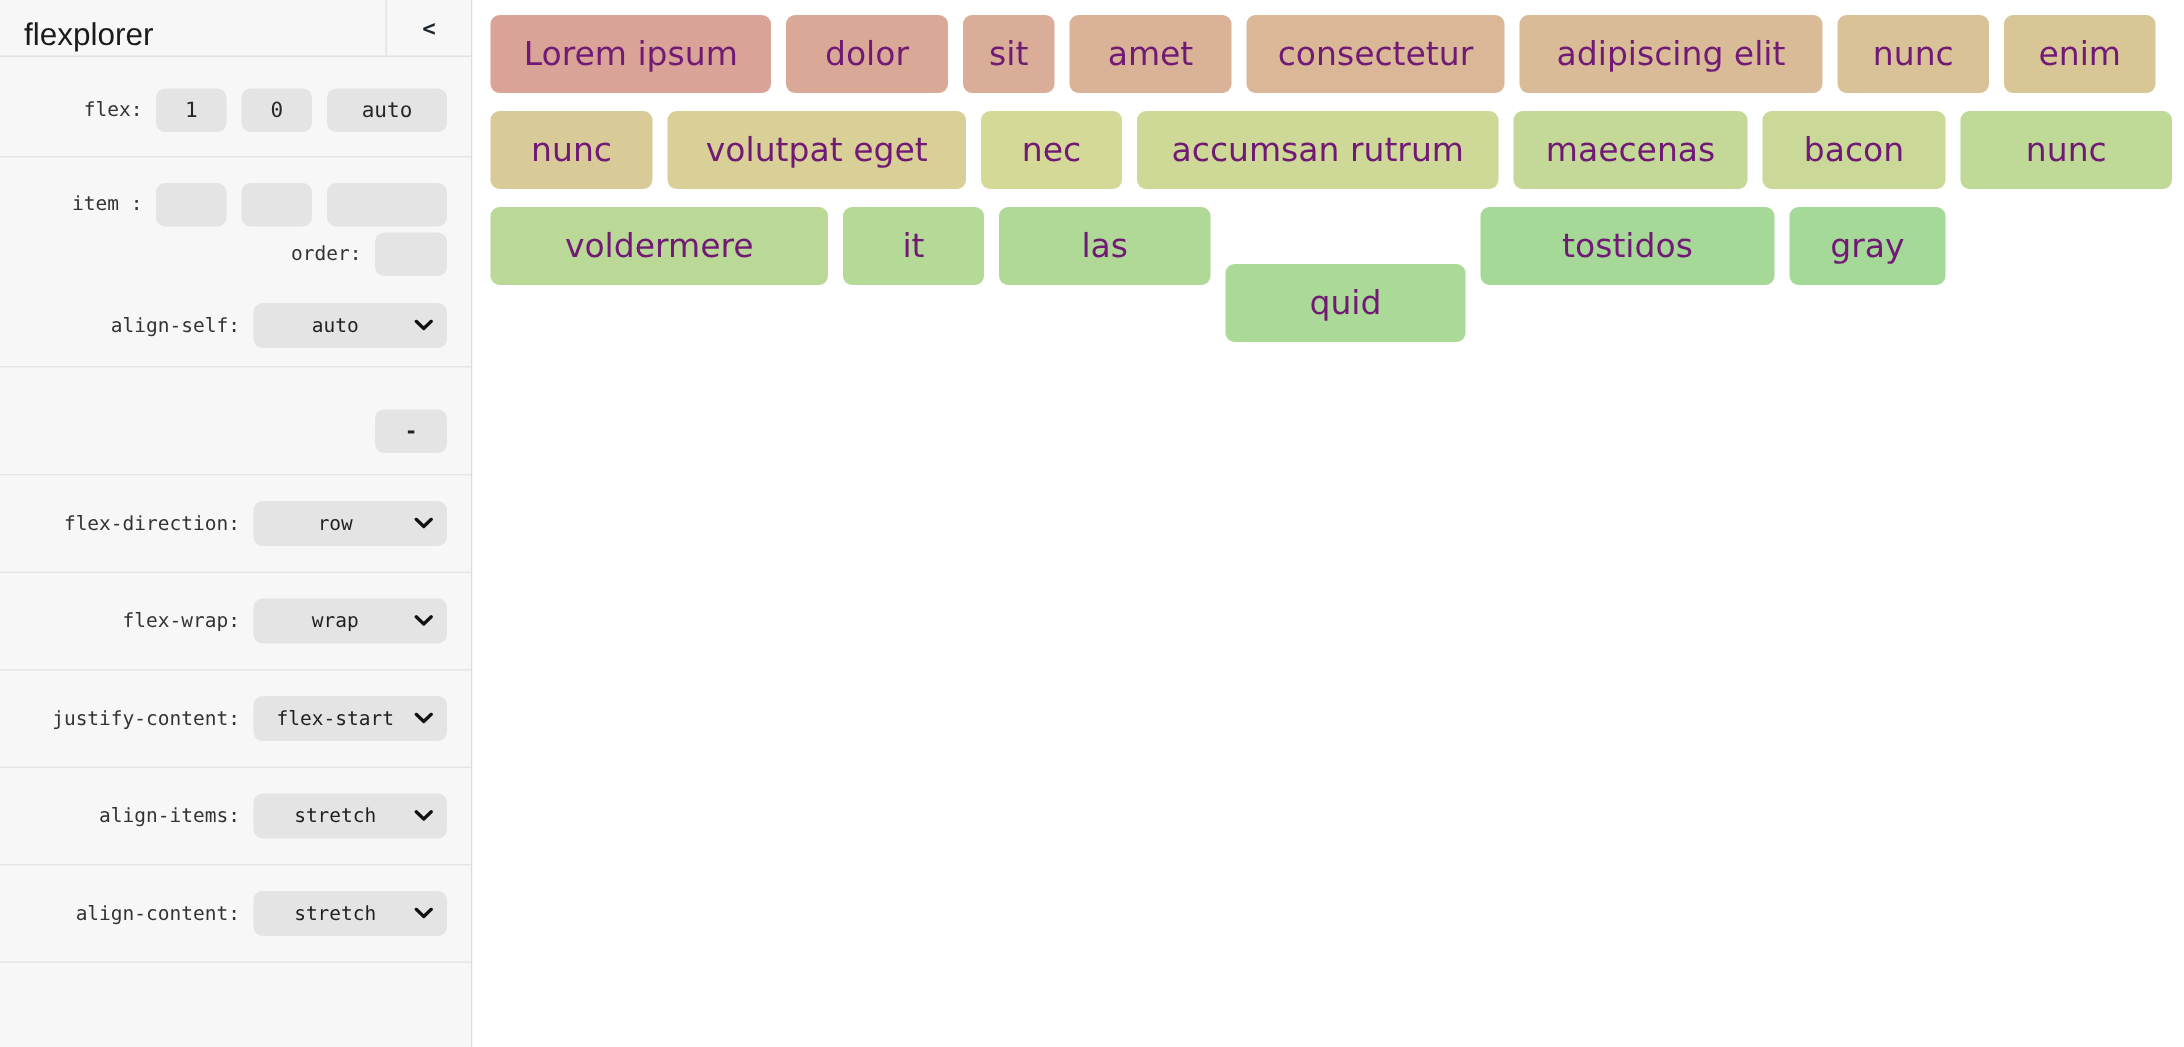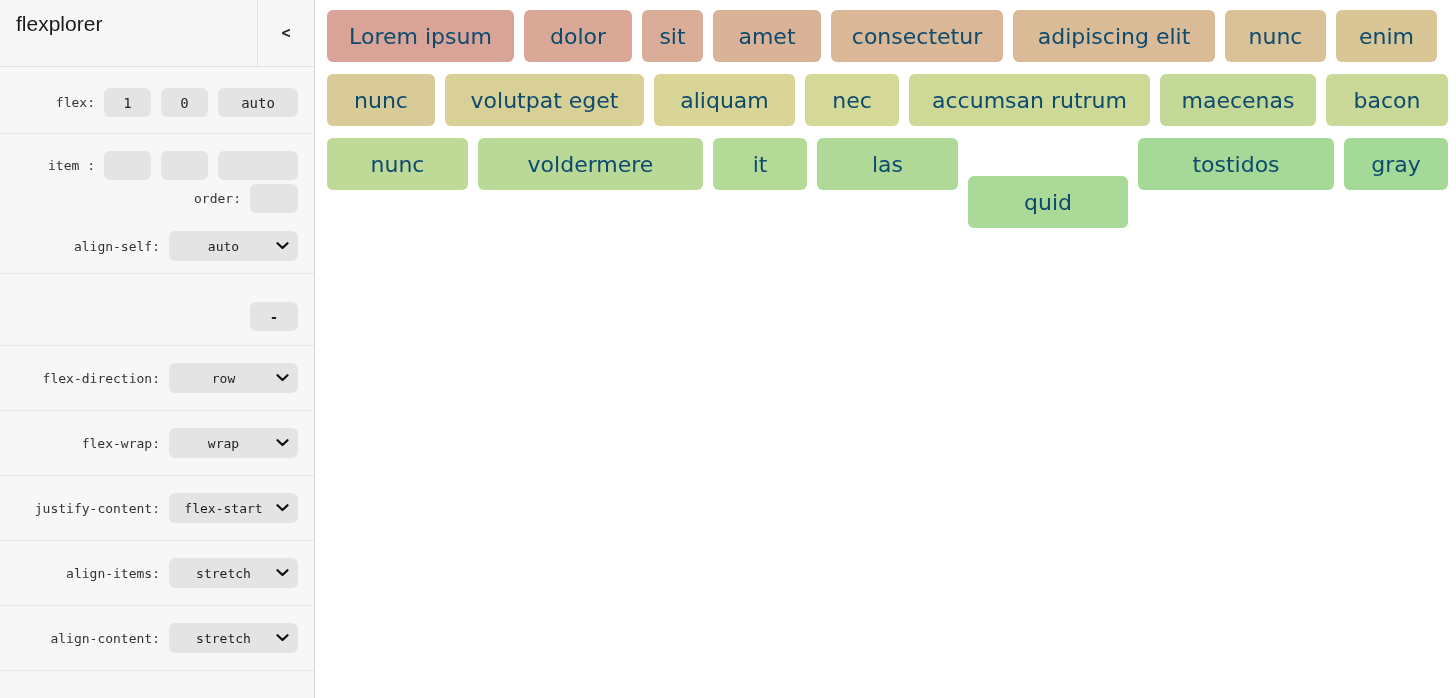--- a/index.html
+++ b/index.html
@@ -13,21 +13,21 @@
   
   .sidebar {
     width: 315px;
     min-width: 315px;
     height: 698px;
     background: #f7f7f7;
     border-right: 1px solid #dcdcdc;
     overflow: hidden;
   }
   .titlebar {
-    height: 67px;
+    height: 38px;
     display: flex;
     border-bottom: 1px solid #e2e2e2;
   }
   .app-title {
     flex: 1;
     font-family: "Liberation Sans", sans-serif;
     font-size: 21px;
     color: #1b1b1b;
     line-height: 48px;
     padding-left: 16px;
@@ -126,21 +126,21 @@
   .flex-item {
     flex: 0 0 auto;
     height: 52px;
     margin: 6px 5px;
     border-radius: 6px;
     display: flex;
     align-items: center;
     justify-content: center;
     font-family: "DejaVu Sans", sans-serif;
     font-size: 22px;
-    color: #0c4a6e;
+    color: #701a75;
     cursor: pointer;
     white-space: nowrap;
     overflow: hidden;
   }
 </style>
 </head>
 <body>
 
 <aside class="sidebar">
   <div class="titlebar">
@@ -268,21 +268,20 @@
     <div class="flex-item" style="width: 187px; background: rgb(217, 163, 151);">Lorem ipsum</div>
     <div class="flex-item" style="width: 108px; background: rgb(217, 168, 151);">dolor</div>
     <div class="flex-item" style="width: 61px; background: rgb(217, 173, 151);">sit</div>
     <div class="flex-item" style="width: 108px; background: rgb(217, 178, 151);">amet</div>
     <div class="flex-item" style="width: 172px; background: rgb(217, 183, 151);">consectetur</div>
     <div class="flex-item" style="width: 202px; background: rgb(217, 188, 151);">adipiscing elit</div>
     <div class="flex-item" style="width: 101px; background: rgb(217, 194, 151);">nunc</div>
     <div class="flex-item" style="width: 101px; background: rgb(217, 198, 151);">enim</div>
     <div class="flex-item" style="width: 108px; background: rgb(217, 203, 151);">nunc</div>
     <div class="flex-item" style="width: 199px; background: rgb(217, 208, 151);">volutpat eget</div>
-    <div class="flex-item" style="width: 141px; background: rgb(216, 213, 151);">aliquam</div>
     <div class="flex-item" style="width: 94px; background: rgb(212, 217, 151);">nec</div>
     <div class="flex-item" style="width: 241px; background: rgb(207, 217, 151);">accumsan rutrum</div>
     <div class="flex-item" style="width: 156px; background: rgb(196, 217, 151);">maecenas</div>
     <div class="flex-item" style="width: 122px; background: rgb(202, 217, 151);">bacon</div>
     <div class="flex-item" style="width: 141px; background: rgb(191, 217, 151);">nunc</div>
     <div class="flex-item" style="width: 225px; background: rgb(186, 217, 151);">voldermere</div>
     <div class="flex-item" style="width: 94px; background: rgb(181, 217, 151);">it</div>
     <div class="flex-item" style="width: 141px; background: rgb(176, 217, 151);">las</div>
     <div class="flex-item" style="width: 160px; background: rgb(171, 217, 151); margin-top: 44px;">quid</div>
     <div class="flex-item" style="width: 196px; background: rgb(166, 217, 151);">tostidos</div>

